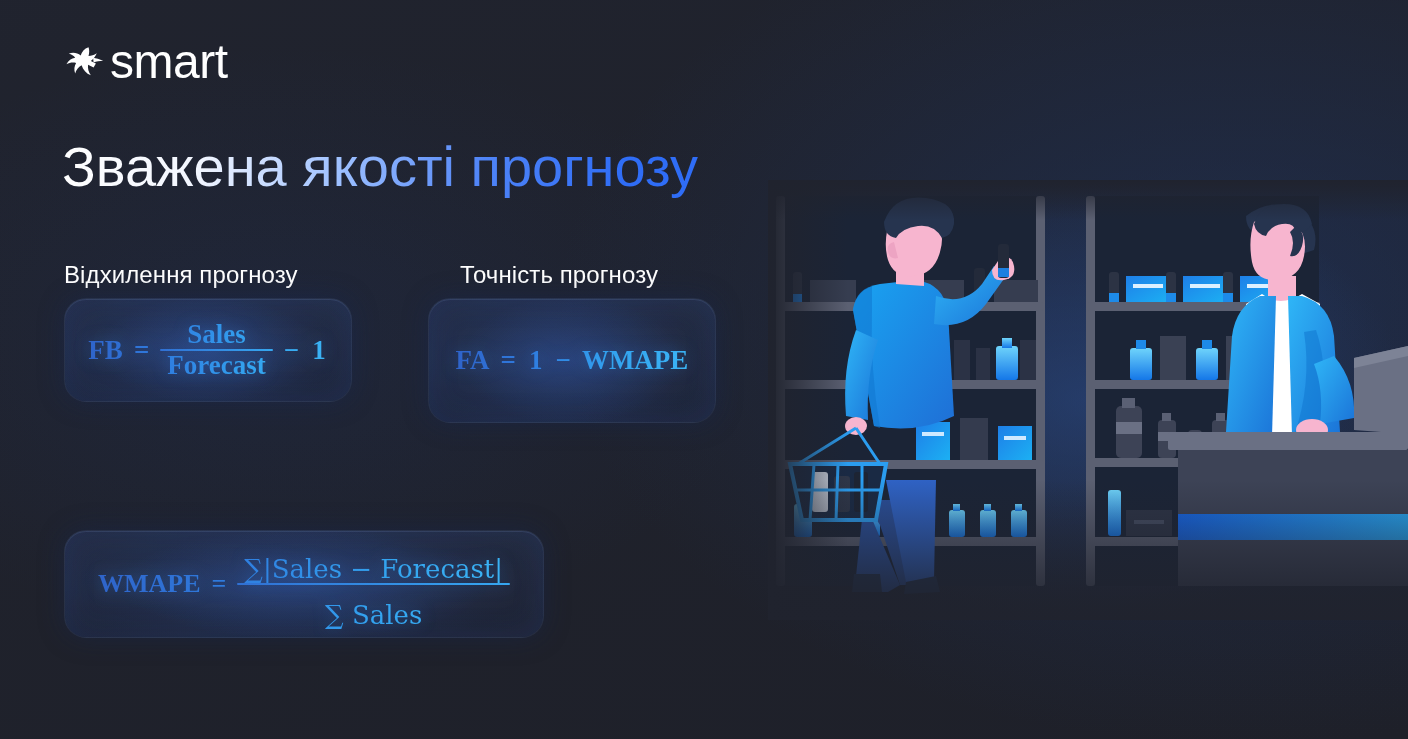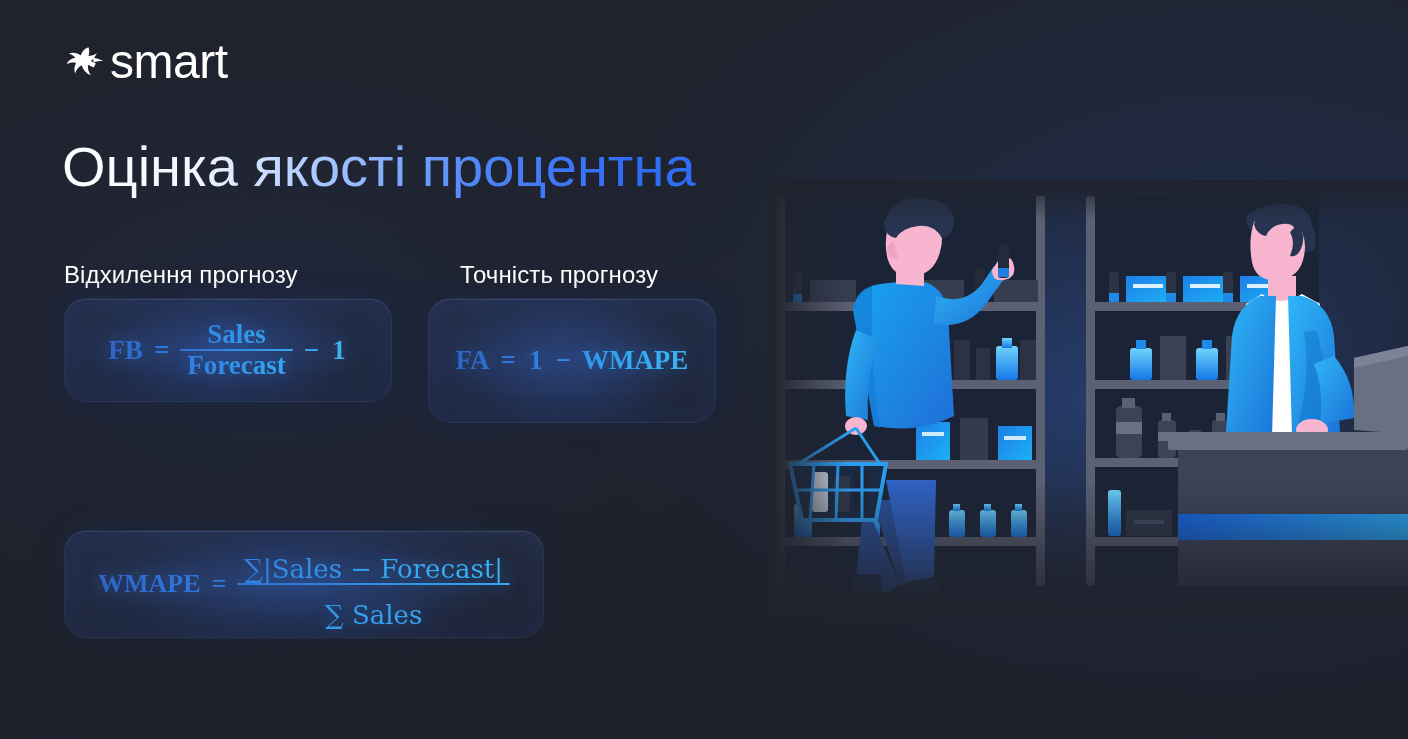--- a/index.html
+++ b/index.html
@@ -89,21 +89,21 @@
     border:1px solid rgba(120,145,195,0.10);
     overflow:hidden;
   }
   .fcard::before {
     content:"";
     position:absolute; inset:0;
     background:radial-gradient(55% 75% at 50% 50%, rgba(55,105,210,0.25) 0%, rgba(55,105,210,0) 70%);
     pointer-events:none;
   }
 
-  .card-fb { left:64px;  top:298px; width:328px; height:104px; }
+  .card-fb { left:64px;  top:298px; width:288px; height:104px; }
   .card-fa { left:428px; top:298px; width:288px; height:125px; }
   .card-wm { left:64px;  top:530px; width:480px; height:108px; }
 
   
   .math {
     position:relative;
     font-family:"Liberation Serif", serif;
     font-weight:700;
     display:flex;
     align-items:center;
@@ -158,21 +158,21 @@
   <div class="logo">
     <svg class="logo-bird" viewBox="0 0 100 100" aria-hidden="true">
       <g fill="#ffffff">
         <path d="M62 18c-9 3-15 10-17 18-7-6-17-8-26-4 6 1 11 4 14 9-8 1-15 6-19 14 7-4 14-5 21-3-4 7-5 15-2 23 2-8 7-14 14-18 3 10 10 18 20 22-5-7-7-15-6-23l12 6 5-9-11-5c5-4 10-10 13-17-6 4-12 6-18 6 2-7 2-13 0-19z"></path>
         <path d="M72 41c6 1 14 3 22 7-8 0-15 1-21 3z"></path>
       </g>
     </svg>
     <div class="logo-word">smart</div>
   </div>
 
-  <h1 class="title">Оцінка якості процентна</h1>
+  <h1 class="title">Зважена якості прогнозу</h1>
 
   <div class="caption cap-fb">Відхилення прогнозу</div>
 
   <div class="caption cap-fa">Точність прогнозу</div>
 
 
   <div class="fcard card-fb">
     <div class="math math-fb">
       <span class="lhs">FB</span>
       <span class="op">=</span>

